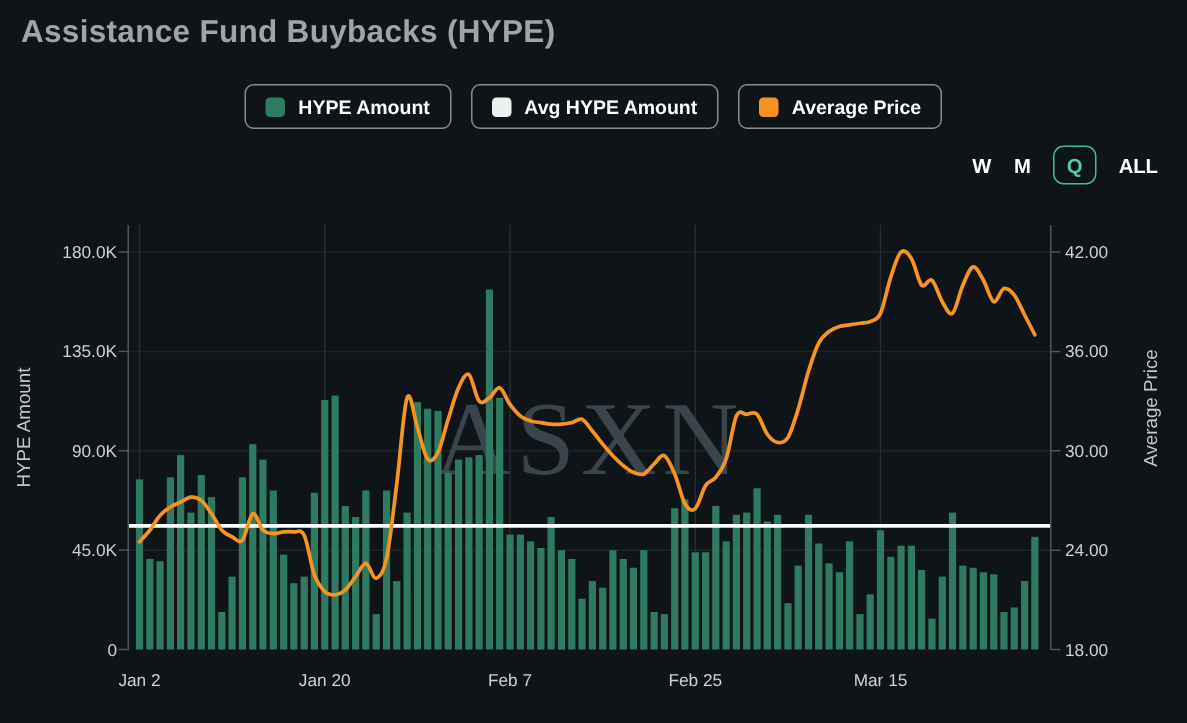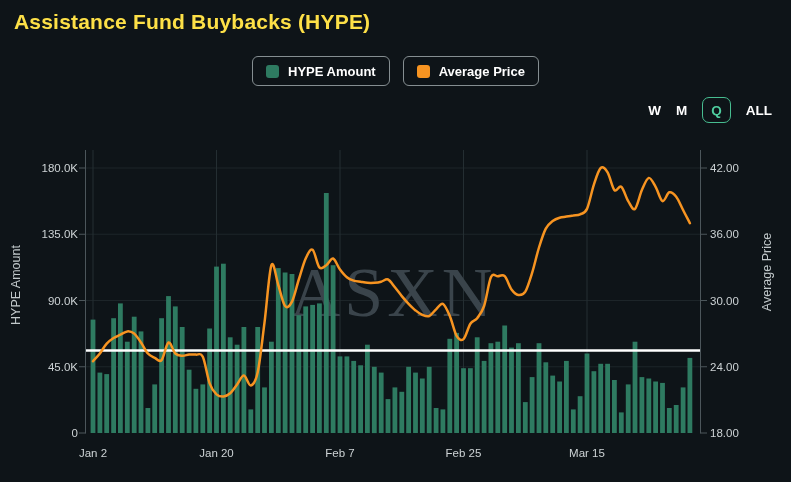--- a/index.html
+++ b/index.html
@@ -1,19 +1,19 @@
 <!DOCTYPE html>
 <html><head>
 <meta charset="utf-8">
 <style>
   html,body{margin:0;padding:0;background:#0e1418;}
   body{width:791px;height:482px;overflow:hidden;position:relative;
        font-family:"Liberation Sans", sans-serif;-webkit-font-smoothing:antialiased;}
   .app{position:absolute;inset:0;background:#0e1418;}
-  .page-title{position:absolute;top:10px;left:14px;margin:0;color:#fde047;
+  .page-title{position:absolute;top:10px;left:14px;margin:0;color:#a3a3a3;
        font-size:21px;font-weight:600;letter-spacing:.2px;}
   .legend-row{position:absolute;top:56px;left:0;right:0;display:flex;
        justify-content:center;align-items:center;gap:13px;}
   .legend-btn{display:flex;align-items:center;gap:9px;height:30px;padding:0 13px;
        background:transparent;border:1px solid #858e91;border-radius:6px;
        color:#fff;font-size:13px;font-weight:600;cursor:pointer;
        font-family:"Liberation Sans", sans-serif;white-space:nowrap;}
   .legend-btn .chip{width:13px;height:13px;border-radius:3px;display:inline-block;}
   .range-row{position:absolute;top:97px;right:19px;display:flex;align-items:center;gap:15px;}
   .range-opt{background:transparent;border:none;color:#fff;font-size:13.5px;font-weight:700;
@@ -164,20 +164,24 @@
 
   <div class="hdr">
     <h1 class="page-title">Assistance Fund Buybacks (HYPE)</h1>
 
     <div class="legend-row" id="legend">
         <button class="legend-btn">
       <span class="chip" style="background: rgb(46, 123, 97);"></span>
       <span class="lbl">HYPE Amount</span>
     </button>
         <button class="legend-btn">
+      <span class="chip" style="background: rgb(237, 240, 240);"></span>
+      <span class="lbl">Avg HYPE Amount</span>
+    </button>
+        <button class="legend-btn">
       <span class="chip" style="background: rgb(247, 148, 33);"></span>
       <span class="lbl">Average Price</span>
     </button>
       </div>
 
     <div class="range-row" id="range">
         <button class="range-opt">W</button>
         <button class="range-opt">M</button>
         <button class="range-opt sel">Q</button>
         <button class="range-opt">ALL</button>

